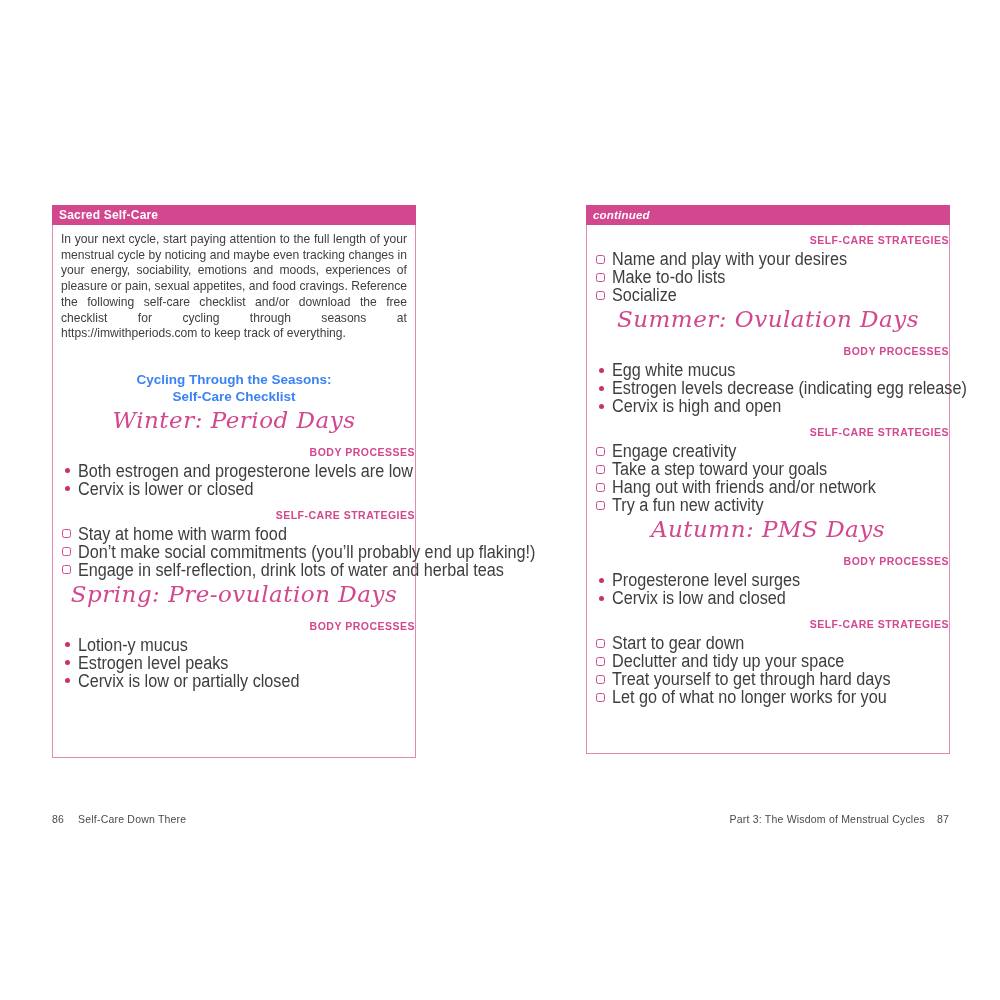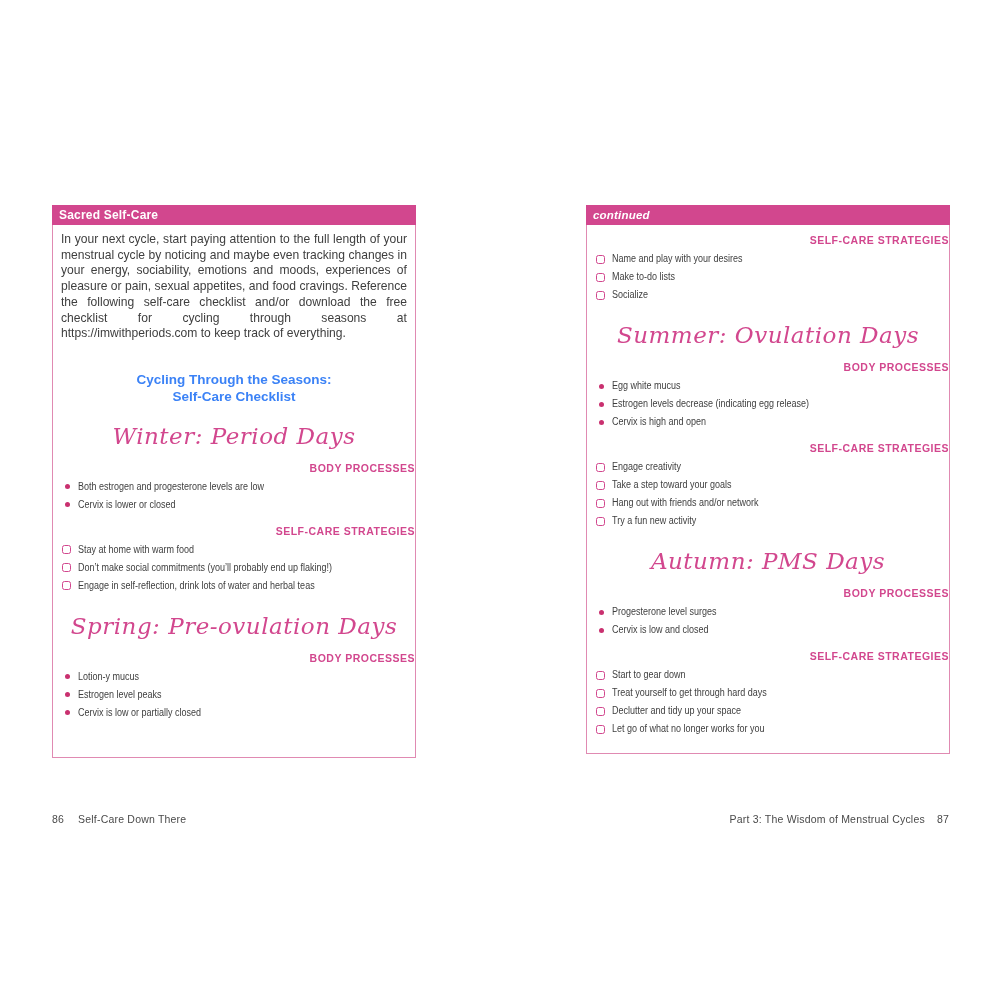--- a/index.html
+++ b/index.html
@@ -25,30 +25,30 @@
     margin:-1px -1px 2px -1px;}
   .header-bar.continued-style{font-style:italic;font-size:11.5px;}
 
   .intro{width:372px;margin:6px 0 0 8px;transform:scaleX(0.93);
     transform-origin:0 0;text-align:justify;
     font-size:13px;line-height:15.7px;color:var(--body-text);}
 
   .book-title{margin-top:30px;text-align:center;font-weight:bold;
     font-size:13.5px;line-height:17px;color:#3b82f6;}
 
-  .season{margin-top:16px;text-align:center;
+  .season{text-align:center;
     font-family:"DejaVu Serif", serif;font-style:italic;
     font-size:23px;line-height:30px;color:var(--accent-pink);
     letter-spacing:0.5px;}
 
   .group-label{margin:11px 0 3px 25px;font-size:10.5px;font-weight:bold;
     letter-spacing:0.5px;color:var(--accent-pink);line-height:13px;text-align:right;}
 
   .item{display:flex;align-items:flex-start;margin-left:9px;
-    font-size:10px;line-height:18px;color:var(--body-text);}
+    font-size:18px;line-height:18px;color:var(--body-text);}
   .marker-col{flex:0 0 16px;display:flex;align-items:center;height:18px;}
   .bullet{width:5px;height:5px;border-radius:50%;
     background:var(--bullet-pink);margin-left:3px;}
   .checkbox{width:9px;height:9px;border:1.8px solid var(--accent-pink);
     border-radius:2.5px;background:#fff;}
   .item-text{display:inline-block;white-space:nowrap;
     transform:scaleX(0.9);transform-origin:0 50%;}
 
   .footer{position:absolute;top:797px;font-size:10.5px;
     color:var(--footer-text);letter-spacing:0.2px;}
@@ -227,27 +227,27 @@
     <div class="item">
       <span class="marker-col">
           <span class="checkbox"></span>
         </span>
       <span class="item-text">Start to gear down</span>
     </div>
     <div class="item">
       <span class="marker-col">
           <span class="checkbox"></span>
         </span>
+      <span class="item-text">Declutter and tidy up your space</span>
+    </div>
+    <div class="item">
+      <span class="marker-col">
+          <span class="checkbox"></span>
+        </span>
       <span class="item-text">Treat yourself to get through hard days</span>
-    </div>
-    <div class="item">
-      <span class="marker-col">
-          <span class="checkbox"></span>
-        </span>
-      <span class="item-text">Declutter and tidy up your space</span>
     </div>
     <div class="item">
       <span class="marker-col">
           <span class="checkbox"></span>
         </span>
       <span class="item-text">Let go of what no longer works for you</span>
     </div>
   </div>
 
   <div class="footer footer-left">

